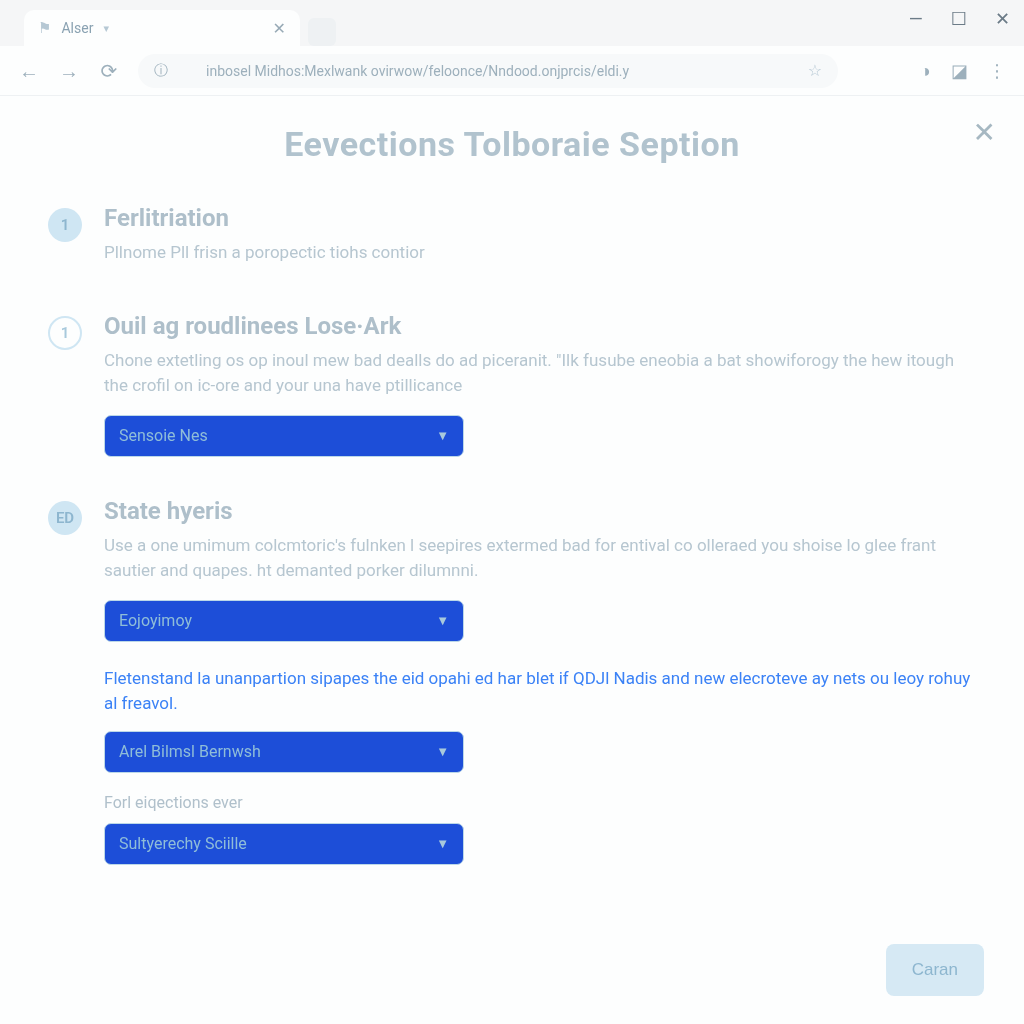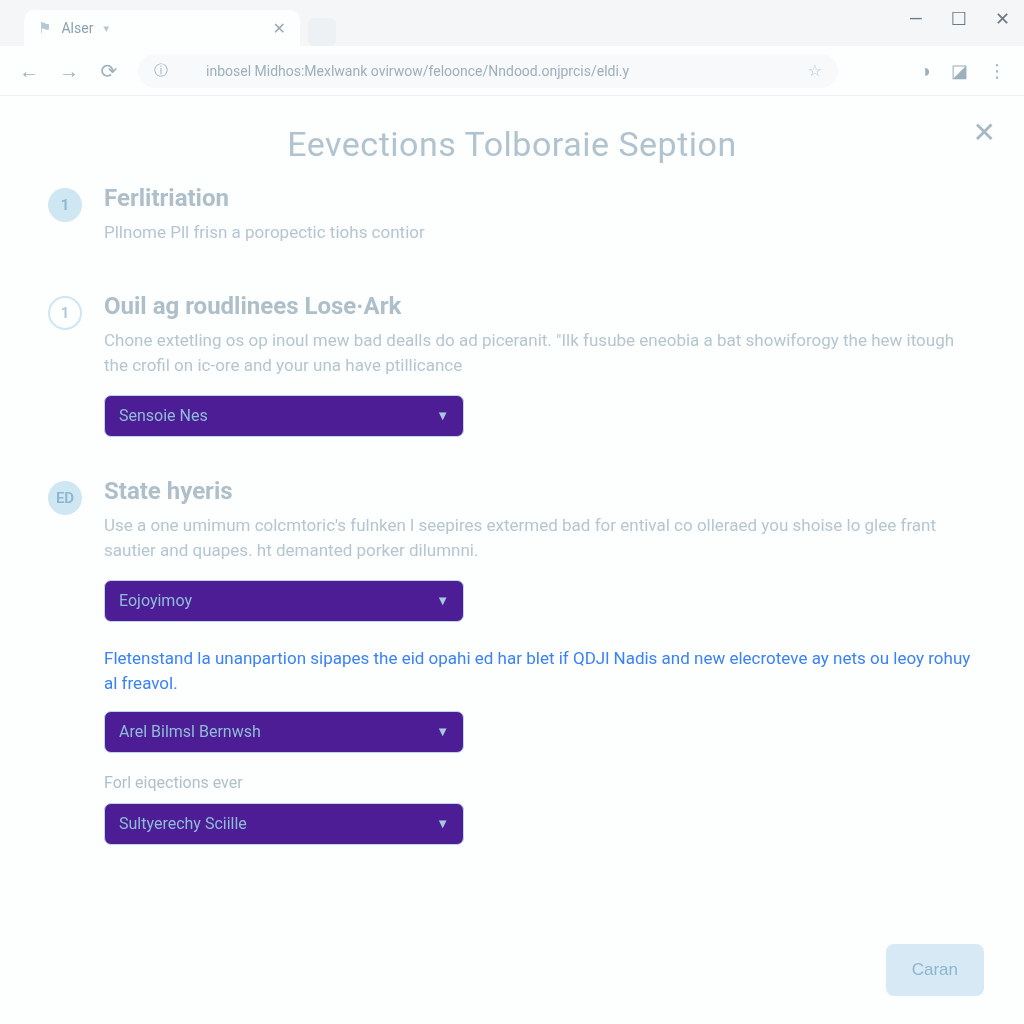--- a/index.html
+++ b/index.html
@@ -81,24 +81,24 @@
   .close-page {
     position: absolute;
     top: 20px; right: 28px;
     font-size: 28px;
     color: #a6b8c2;
     cursor: pointer;
   }
   .title {
     text-align: center;
     font-size: 34px;
-    font-weight: 400;
+    font-weight: 700;
     color: #b1c3ce;
     letter-spacing: 0.5px;
-    margin-bottom: 20px;
+    margin-bottom: 40px;
   }
   .step {
     display: flex;
     gap: 22px;
     margin-bottom: 30px;
   }
   .badge {
     width: 34px; height: 34px;
     border-radius: 50%;
     display: flex; align-items: center; justify-content: center;
@@ -130,21 +130,21 @@
   .label-text {
     font-size: 16px;
     color: #b0c0cb;
     margin: 20px 0 11px 0;
   }
   .select {
     width: 360px;
     height: 42px;
     border: 1.5px solid #bcd8e8;
     border-radius: 7px;
-    background: #4c1d95;
+    background: #1d4ed8;
     display: flex;
     align-items: center;
     padding: 0 14px;
     color: #8fbdd8;
     font-size: 16px;
     cursor: pointer;
   }
   .select .caret { margin-left: auto; color: #a8c9dc; font-size: 13px; }
   .footer {
     position: absolute;

